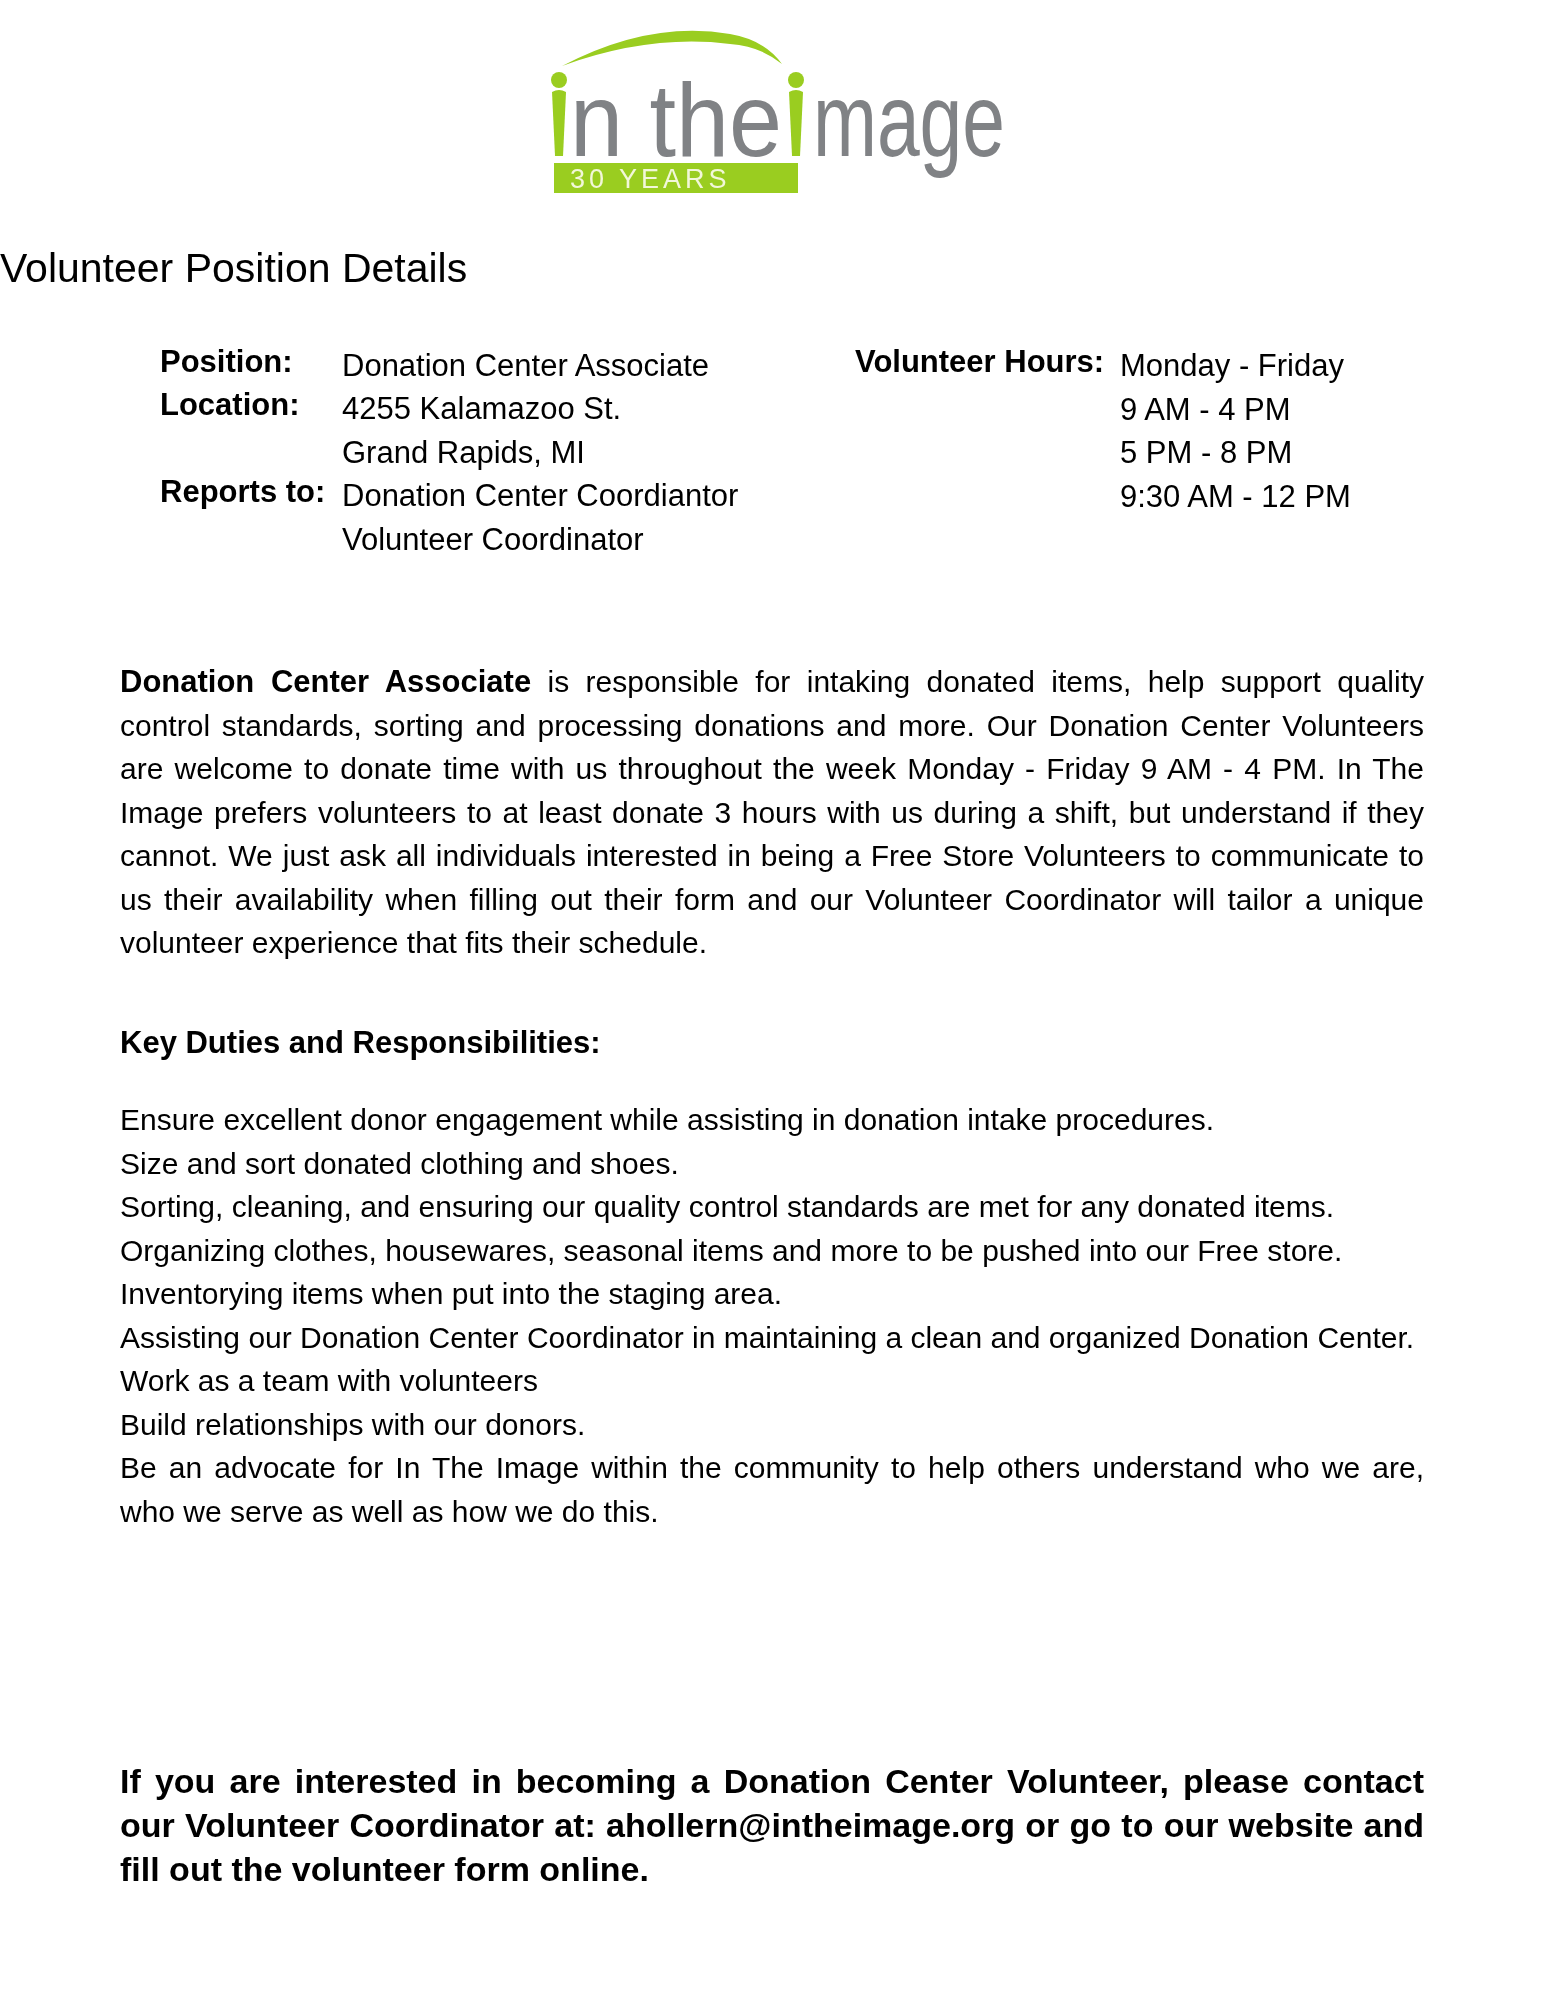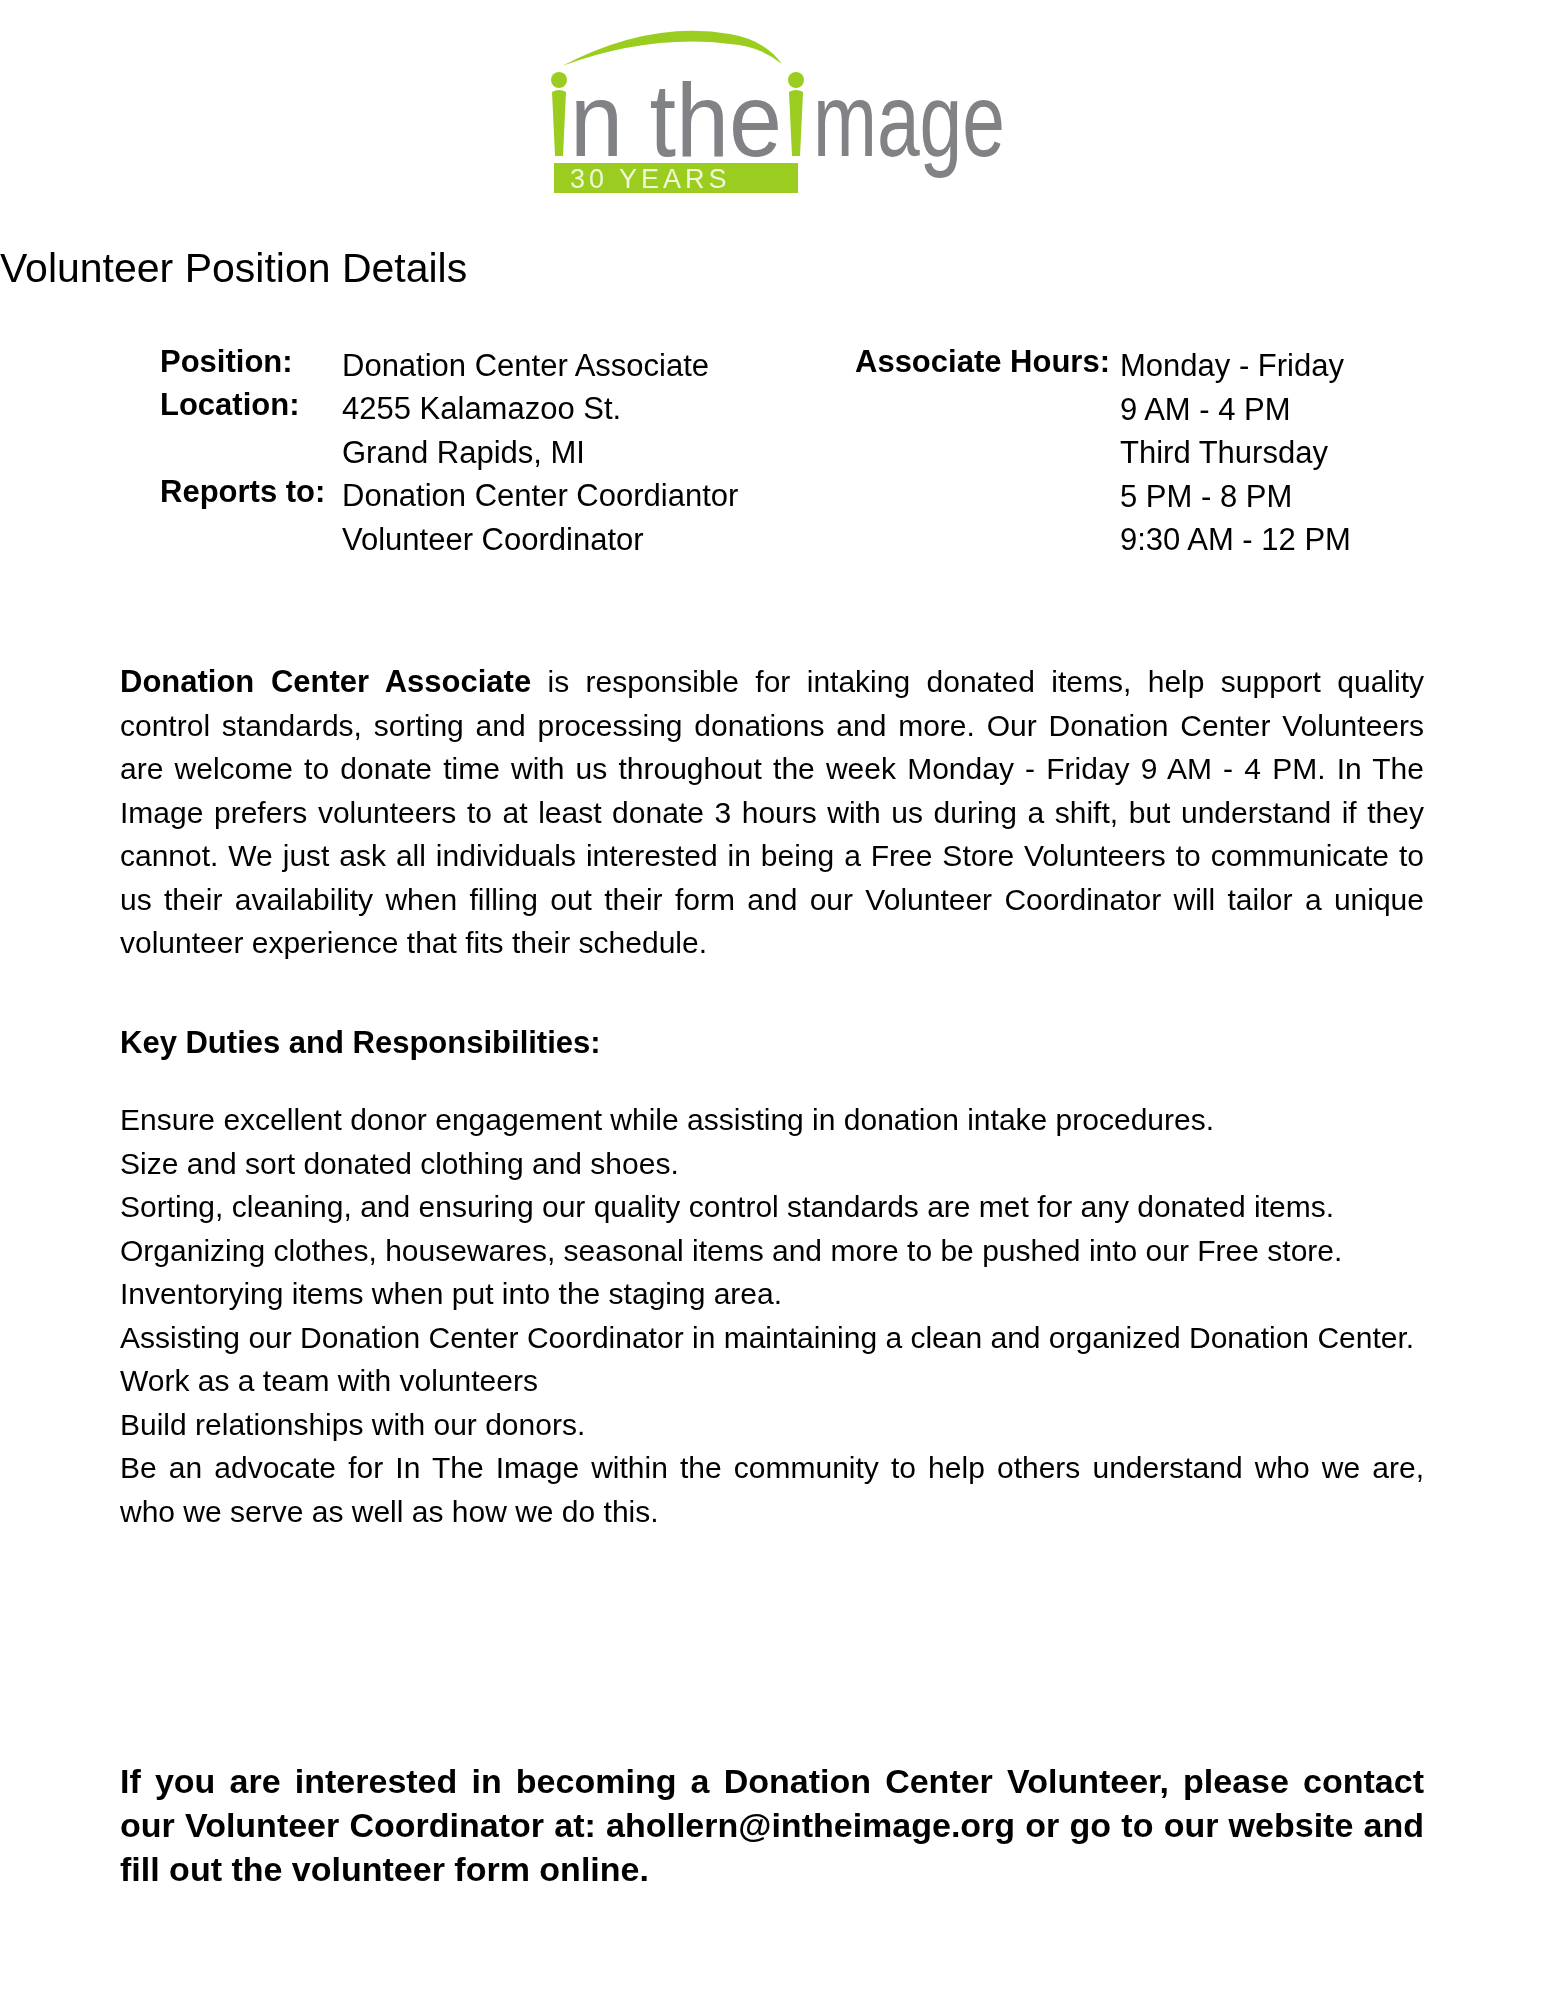--- a/index.html
+++ b/index.html
@@ -62,25 +62,24 @@
 <div class="info">
   <span class="lbl" style="top:0px">Position:</span>
   <span class="val" style="top:4px">Donation Center Associate</span>
   <span class="lbl" style="top:43px">Location:</span>
   <span class="val" style="top:47px">4255 Kalamazoo St.</span>
   <span class="val" style="top:90.5px">Grand Rapids, MI</span>
   <span class="lbl" style="top:130px">Reports to:</span>
   <span class="val" style="top:134px">Donation Center Coordiantor</span>
   <span class="val" style="top:177.5px">Volunteer Coordinator</span>
 
-  <span class="hours-lbl">Associate Hours:</span>
+  <span class="hours-lbl">Volunteer Hours:</span>
   <div class="hours">
     <div>Monday - Friday</div>
     <div>9 AM - 4 PM</div>
-    <div>Third Thursday</div>
     <div>5 PM - 8 PM</div>
     <div>9:30 AM - 12 PM</div>
   </div>
 </div>
 
 <p class="para"><span class="lead">Donation Center Associate</span><span> is responsible for intaking donated items, help support quality control standards, sorting and processing donations and more.  Our Donation Center Volunteers are welcome to donate time with us throughout the week Monday - Friday 9 AM - 4 PM. In The Image prefers volunteers to at least donate 3 hours with us during a shift, but understand if they cannot. We just ask all individuals interested in being a Free Store Volunteers to communicate to us their availability when filling out their form and our Volunteer Coordinator will tailor a unique volunteer experience that fits their schedule.</span></p>
 
 <div class="duties-h">Key Duties and Responsibilities:</div>
 <div class="duties">
   <div>Ensure excellent donor engagement while assisting in donation intake procedures.</div>

